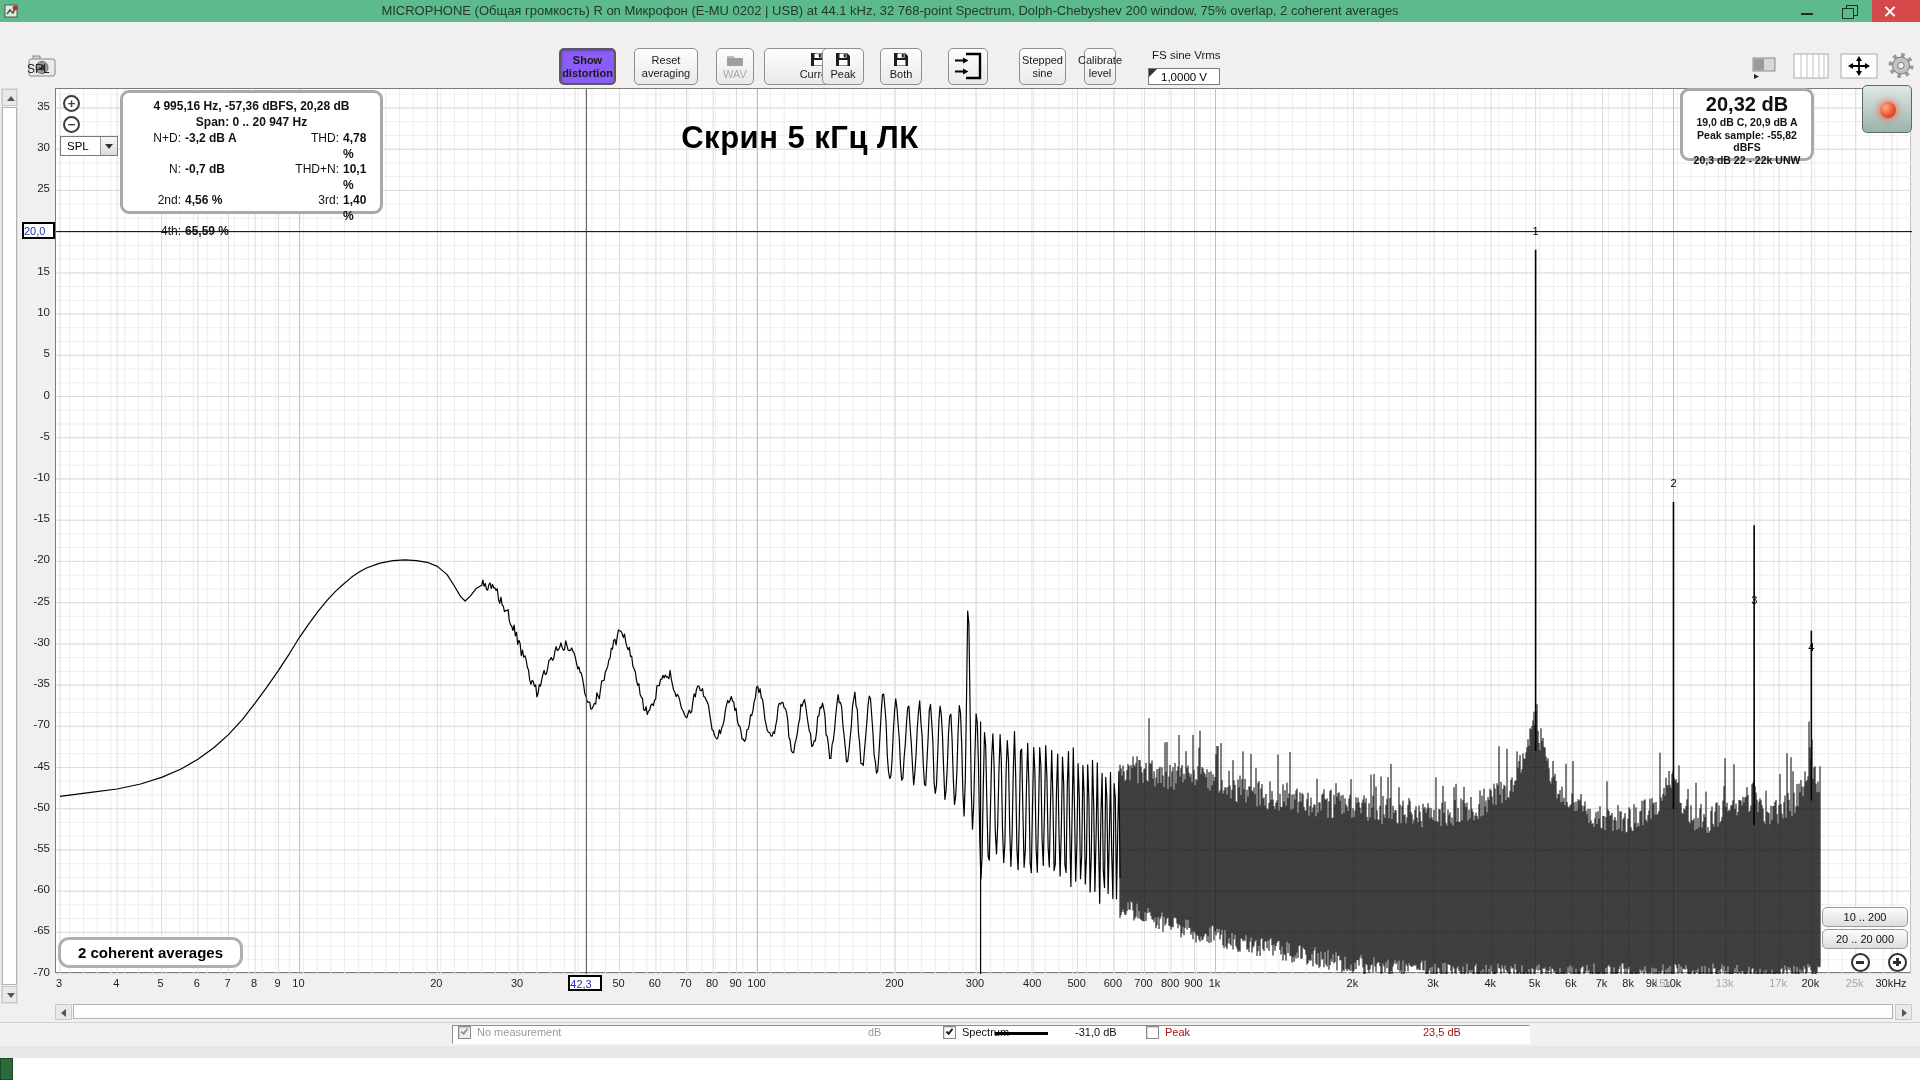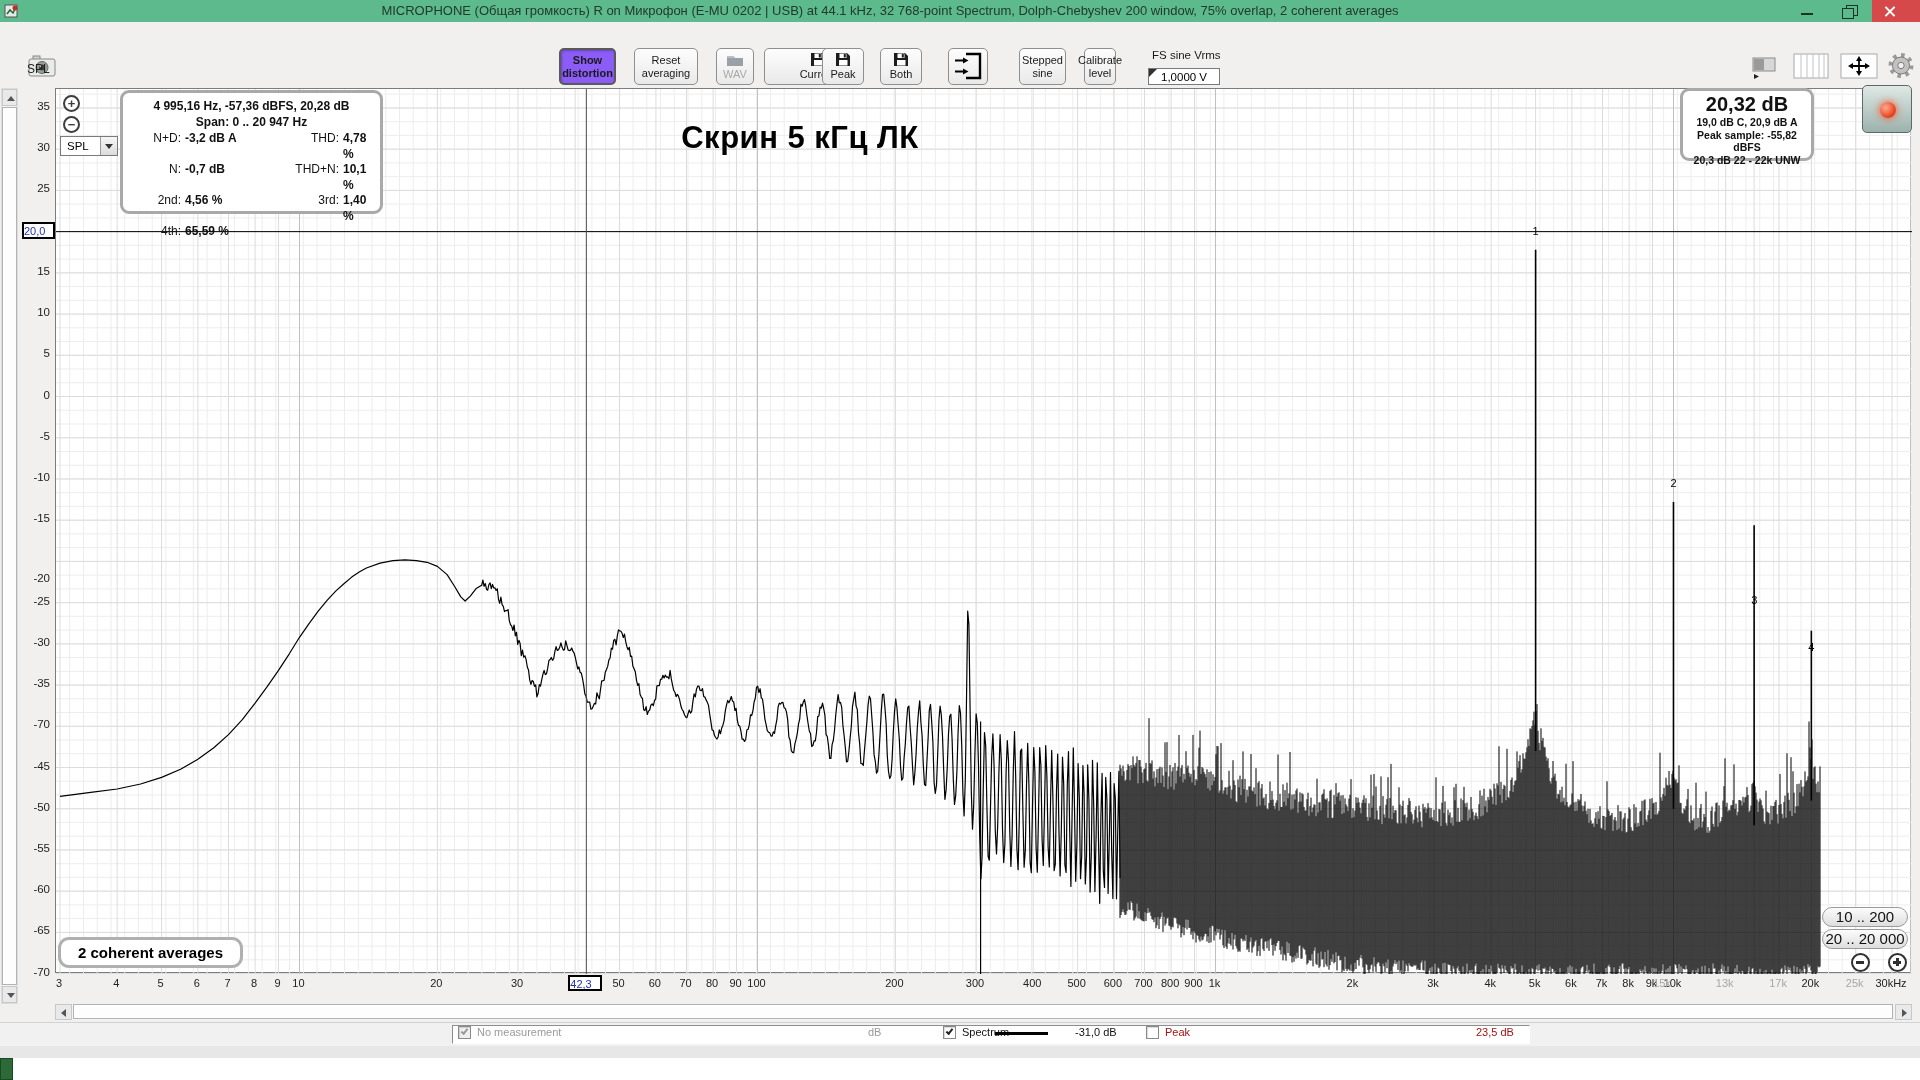--- a/index.html
+++ b/index.html
@@ -78,22 +78,22 @@
 
   .record-btn { position:absolute; left:1862px; top:85px; width:50px; height:48px; border:1px solid #5a6a66;
       border-radius:5px; background:linear-gradient(#dfe8e5,#9cb2ac); z-index:7; }
   .record-btn .dot { position:absolute; left:17px; top:16px; width:16px; height:16px; border-radius:50%;
       background:radial-gradient(circle at 35% 35%, #ffab8e, #e63d18 70%); box-shadow:0 0 7px 1px rgba(255,80,40,.8); }
 
   .averages-box { position:absolute; left:58px; top:937px; width:185px; height:31px; background:#fff;
       border:3px solid #b0b0b0; border-radius:11px; z-index:5; text-align:center;
       font-size:15px; font-weight:bold; line-height:25px; color:#000; }
 
-  .range-btn { position:absolute; left:1822px; width:86px; height:20px; border:1px solid #9a9a9a; border-radius:10px;
-      background:linear-gradient(#fcfcfc,#dedede); font-size:15px; text-align:center; line-height:18px; z-index:7; color:#111; }
+  .range-btn { position:absolute; left:1822px; width:86px; height:20px; border:1px solid #9a9a9a; border-radius:5px;
+      background:linear-gradient(#fcfcfc,#dedede); font-size:11px; text-align:center; line-height:18px; z-index:7; color:#111; }
   .zoom-ring { position:absolute; top:953px; width:19px; height:19px; border:2.5px solid #2f2f2f; border-radius:50%;
       background:#fff; z-index:7; }
   .zoom-ring::after { content:""; position:absolute; left:3px; top:6px; width:8px; height:2.5px; background:#2f2f2f; }
   .zoom-ring.plus::before { content:""; position:absolute; left:6px; top:3px; width:2.5px; height:8px; background:#2f2f2f; }
 
   
   .vscroll { position:absolute; left:1px; top:88px; width:17px; height:916px; background:#f3f3f3; border:1px solid #dcdcdc; }
   .vscroll .arrow { position:absolute; left:0; width:15px; height:17px; background:#e9e9e9; border:1px solid #c8c8c8; }
   .vscroll .arrow.up { top:0; } .vscroll .arrow.down { bottom:0; }
   .vscroll .arrow.up::after { content:""; position:absolute; left:3.5px; top:6px; border-left:4px solid transparent; border-right:4px solid transparent; border-bottom:5px solid #555; }
@@ -230,21 +230,21 @@
     <div class="ylab" style="left: 22px; top: 99.963px;">35</div>
     <div class="ylab" style="left: 22px; top: 141.187px;">30</div>
     <div class="ylab" style="left: 22px; top: 182.411px;">25</div>
     <div class="ylab" style="left: 22px; top: 264.859px;">15</div>
     <div class="ylab" style="left: 22px; top: 306.083px;">10</div>
     <div class="ylab" style="left: 22px; top: 347.307px;">5</div>
     <div class="ylab" style="left: 22px; top: 388.531px;">0</div>
     <div class="ylab" style="left: 22px; top: 429.755px;">-5</div>
     <div class="ylab" style="left: 22px; top: 470.979px;">-10</div>
     <div class="ylab" style="left: 22px; top: 512.203px;">-15</div>
-    <div class="ylab" style="left: 22px; top: 553.427px; margin-top: 19px;">-20</div>
+    <div class="ylab" style="left: 22px; top: 553.427px;">-20</div>
     <div class="ylab" style="left: 22px; top: 594.651px;">-25</div>
     <div class="ylab" style="left: 22px; top: 635.875px;">-30</div>
     <div class="ylab" style="left: 22px; top: 677.099px;">-35</div>
     <div class="ylab" style="left: 22px; top: 718.323px;">-70</div>
     <div class="ylab" style="left: 22px; top: 759.547px;">-45</div>
     <div class="ylab" style="left: 22px; top: 800.771px;">-50</div>
     <div class="ylab" style="left: 22px; top: 841.995px;">-55</div>
     <div class="ylab" style="left: 22px; top: 883.219px;">-60</div>
     <div class="ylab" style="left: 22px; top: 924.443px;">-65</div>
     <div class="ylab" style="left: 22px; top: 965.667px;">-70</div>
@@ -383,18 +383,18 @@
   <div class="st-item" style="left:477px;color:#9a9a9a">No measurement</div>
   <div class="st-item" style="left:868px;color:#9a9a9a">dB</div>
   <div class="checkbox" style="left:943px">
       <div class="mark"></div>
     </div>
   <div class="st-item" style="left:962px;color:#111">Spectrum</div>
   <div class="legend-line"></div>
   <div class="st-item" style="left:1075px;color:#111">-31,0 dB</div>
   <div class="checkbox" style="left:1146px"></div>
   <div class="st-item" style="left:1165px;color:#a01515">Peak</div>
-  <div class="st-item" style="left:1476px;color:#a01515">23,5 dB</div>
+  <div class="st-item" style="left:1423px;color:#a01515">23,5 dB</div>
 </div>
 
 <div class="bottom-strip"></div>
 <div class="bottom-white"></div>
 <div class="green-box"></div>
 
 </body></html>

